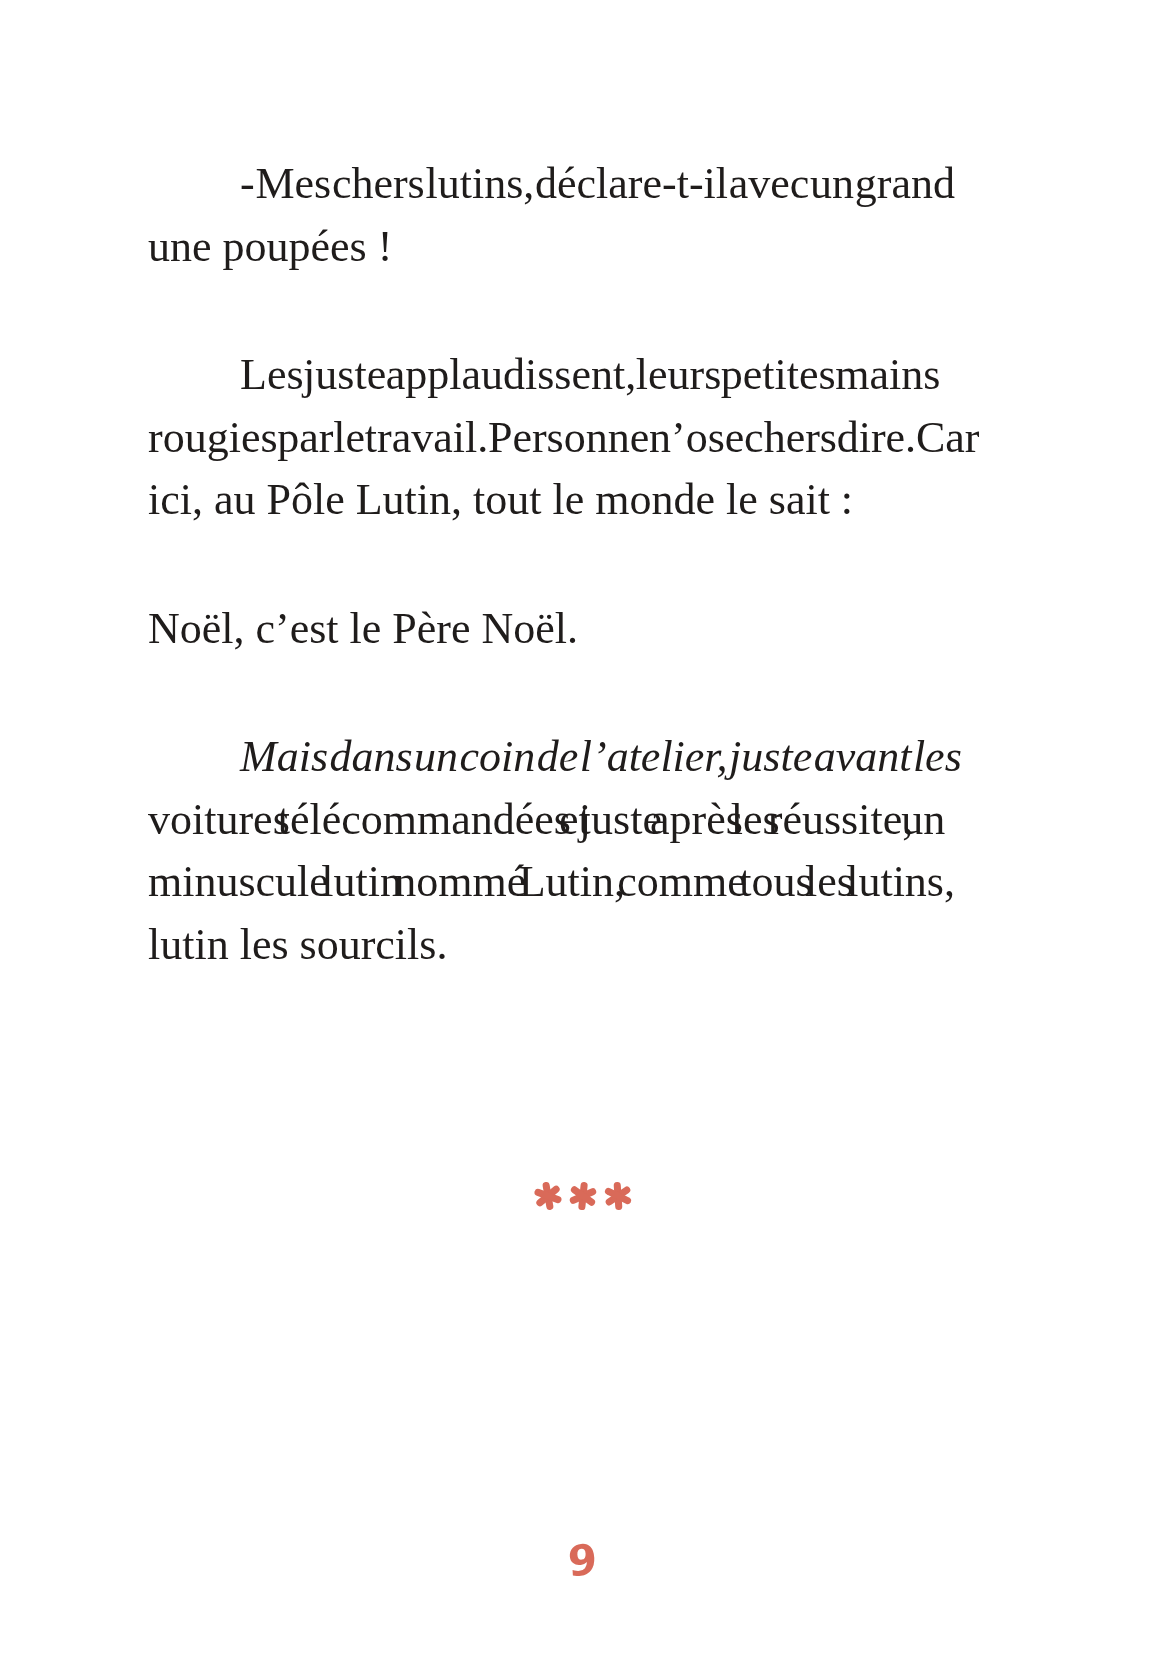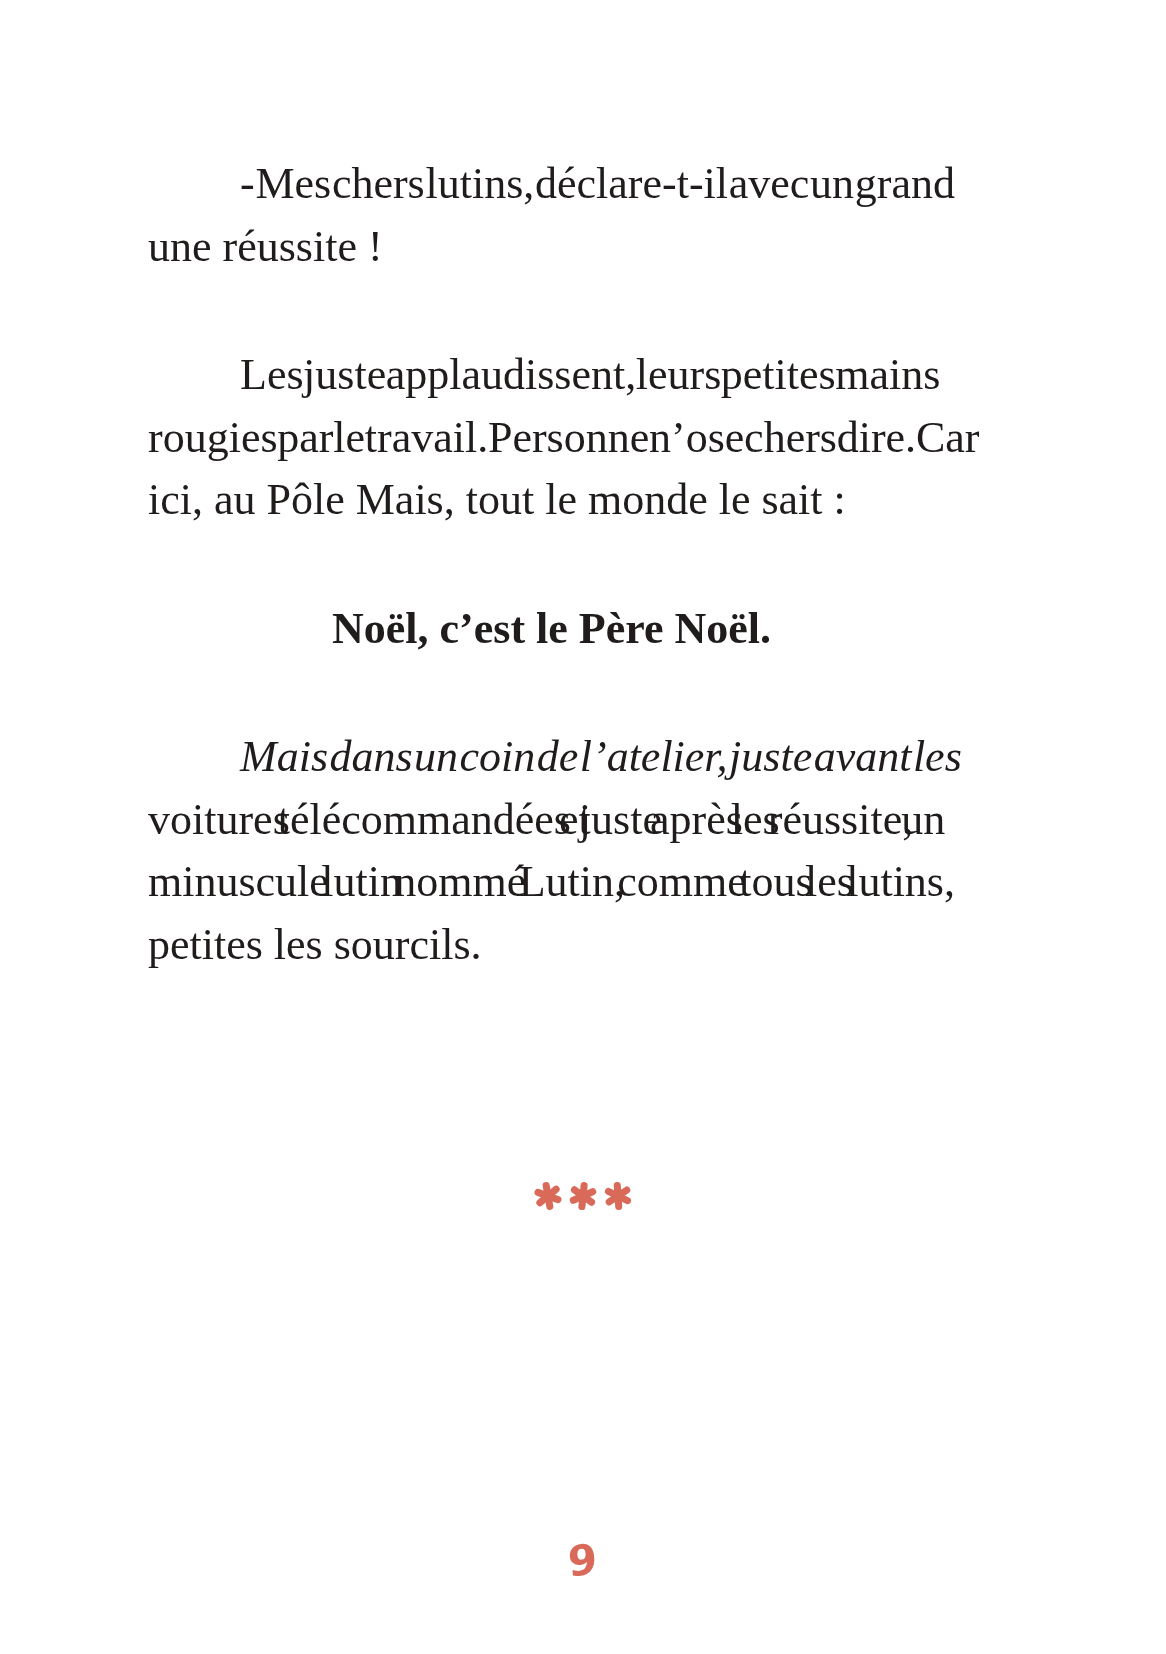--- a/index.html
+++ b/index.html
@@ -15,22 +15,22 @@
   .text-block {
     position: absolute;
     left: 148px;
     top: 153px;
     width: 807px;
     font-size: 44px;
     line-height: 62.5px;
   }
   .para { margin: 0 0 66px 0; }
   .para.heading {
-    text-align: center;
-    font-weight: bold;
+    text-align: left;
+    font-weight: normal;
   }
   .jline {
     display: block;
     white-space: nowrap;
   }
   .jline.indent { text-indent: 92px; }
   .separator {
     position: absolute;
     top: 1178px;
     left: 0;
@@ -58,35 +58,35 @@
     transform: rotate(-7deg) skewX(-4deg);
   }
 </style>
 </head>
 <body>
 
 <div class="page">
   <div class="text-block" id="text-block">
       <div class="para">
         <span class="jline indent fit" style="word-spacing: -10.2589px;">- Mes chers lutins, déclare-t-il avec un grand</span>
-        <span class="jline">une réussite !</span>
+        <span class="jline">une poupées !</span>
       </div>
       <div class="para">
         <span class="jline indent fit" style="word-spacing: -11.4656px;">Les juste applaudissent, leurs petites mains</span>
         <span class="jline fit" style="word-spacing: -11.2266px;">rougies par le travail. Personne n’ose chers dire. Car</span>
-        <span class="jline">ici, au Pôle Mais, tout le monde le sait :</span>
+        <span class="jline">ici, au Pôle Lutin, tout le monde le sait :</span>
       </div>
       <div class="para heading">
         <span class="jline">Noël, c’est le Père Noël.</span>
       </div>
       <div class="para">
         <span class="jline indent fit" style="word-spacing: -9.5293px; font-style: italic;">Mais dans un coin de l’atelier, juste avant les</span>
         <span class="jline fit" style="word-spacing: -22.9576px;">voitures télécommandées et juste après les réussite, un</span>
         <span class="jline fit" style="word-spacing: -18.625px; text-align: right;">minuscule lutin nommé Lutin, comme tous les lutins,</span>
-        <span class="jline">petites les sourcils.</span>
+        <span class="jline">lutin les sourcils.</span>
       </div>
     </div>
   <div class="separator" id="separator">
       <svg width="30" height="36" viewBox="-17 -17 34 34">
         <g transform="rotate(-10)">
           <line x1="0" y1="-12" x2="0" y2="12" transform="rotate(0)" stroke="#d96a59" stroke-width="8" stroke-linecap="round"></line>
           <line x1="0" y1="-12" x2="0" y2="12" transform="rotate(60)" stroke="#d96a59" stroke-width="8" stroke-linecap="round"></line>
           <line x1="0" y1="-12" x2="0" y2="12" transform="rotate(120)" stroke="#d96a59" stroke-width="8" stroke-linecap="round"></line>
         </g>
       </svg>

